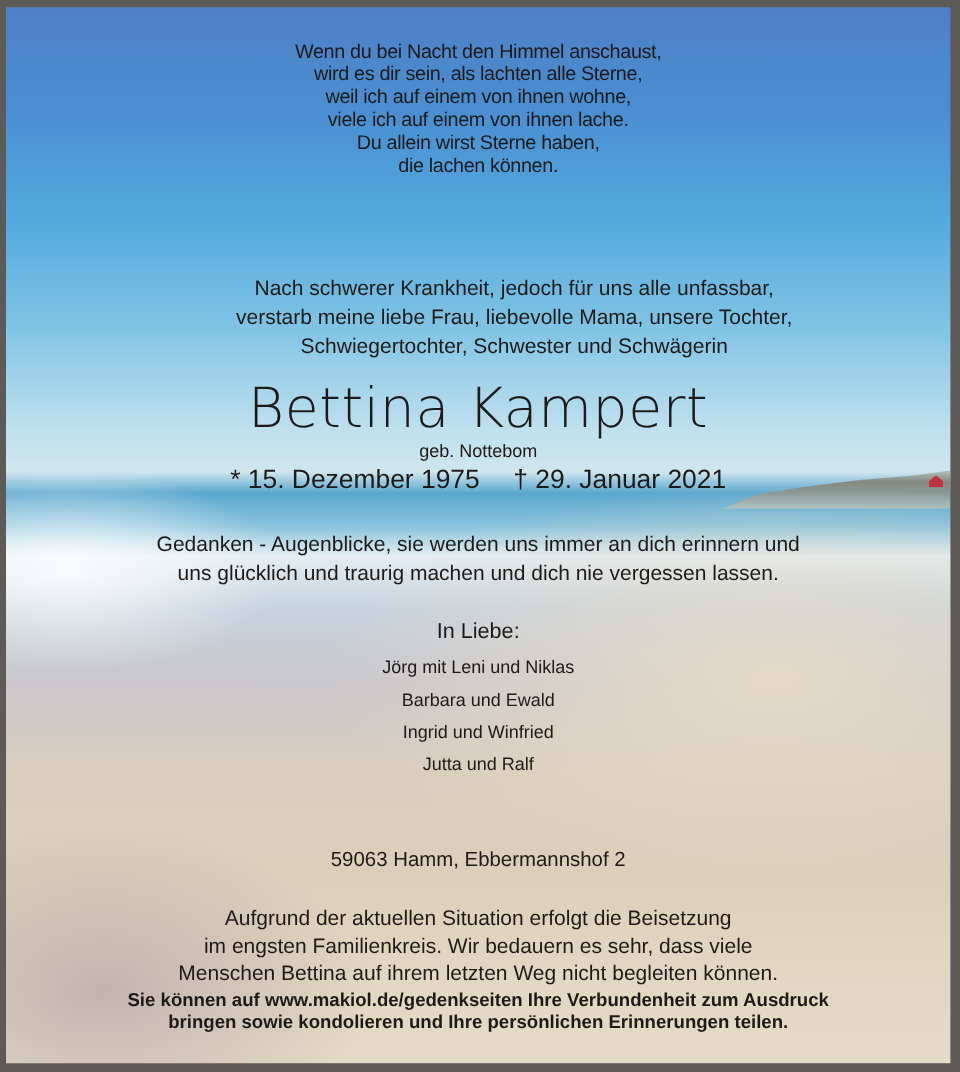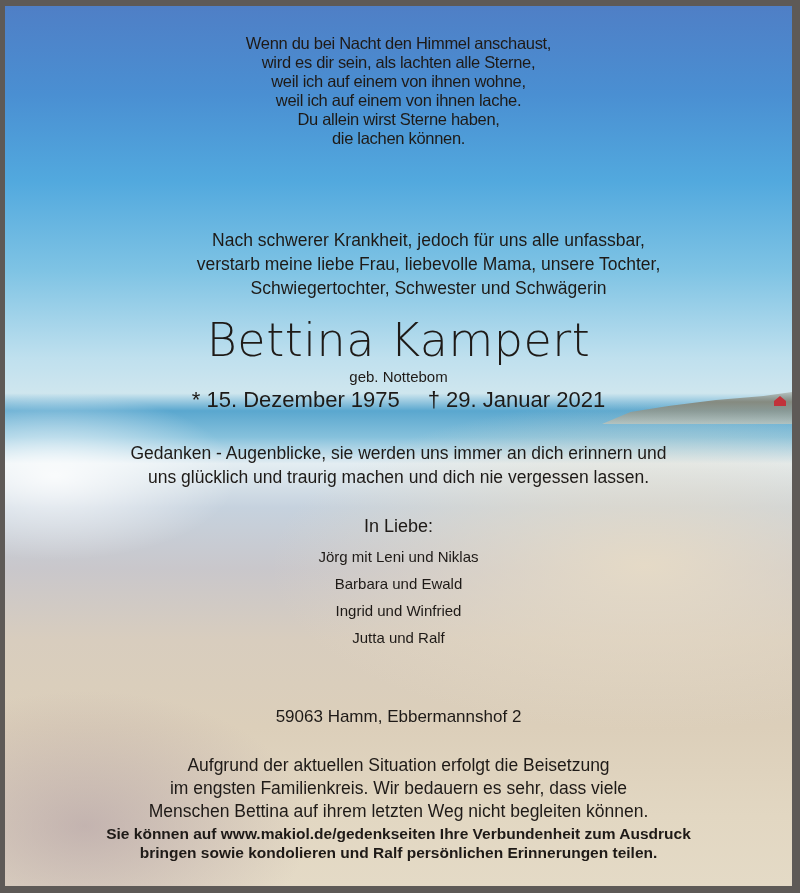--- a/index.html
+++ b/index.html
@@ -48,21 +48,21 @@
 
 <div class="frame">
   <div class="dunes"></div>
   <div class="roof"></div>
 
   <div class="content">
     <div class="quote">
       <span class="line">Wenn du bei Nacht den Himmel anschaust,</span>
       <span class="line">wird es dir sein, als lachten alle Sterne,</span>
       <span class="line">weil ich auf einem von ihnen wohne,</span>
-      <span class="line">weil ich auf einem von ihnen lache.</span>
+      <span class="line">viele ich auf einem von ihnen lache.</span>
       <span class="line">Du allein wirst Sterne haben,</span>
       <span class="line">die lachen können.</span>
     </div>
 
     <div class="intro">
       <span class="line">Nach schwerer Krankheit, jedoch für uns alle unfassbar,</span>
       <span class="line">verstarb meine liebe Frau, liebevolle Mama, unsere Tochter,</span>
       <span class="line">Schwiegertochter, Schwester und Schwägerin</span>
     </div>
 
@@ -88,16 +88,16 @@
     <div class="address">59063 Hamm, Ebbermannshof 2</div>
 
     <div class="notice">
       <span class="line">Aufgrund der aktuellen Situation erfolgt die Beisetzung</span>
       <span class="line">im engsten Familienkreis. Wir bedauern es sehr, dass viele</span>
       <span class="line">Menschen Bettina auf ihrem letzten Weg nicht begleiten können.</span>
     </div>
 
     <div class="online">
       <span class="line">Sie können auf www.makiol.de/gedenkseiten Ihre Verbundenheit zum Ausdruck</span>
-      <span class="line">bringen sowie kondolieren und Ralf persönlichen Erinnerungen teilen.</span>
+      <span class="line">bringen sowie kondolieren und Ihre persönlichen Erinnerungen teilen.</span>
     </div>
   </div>
 </div>
 
 </body></html>

